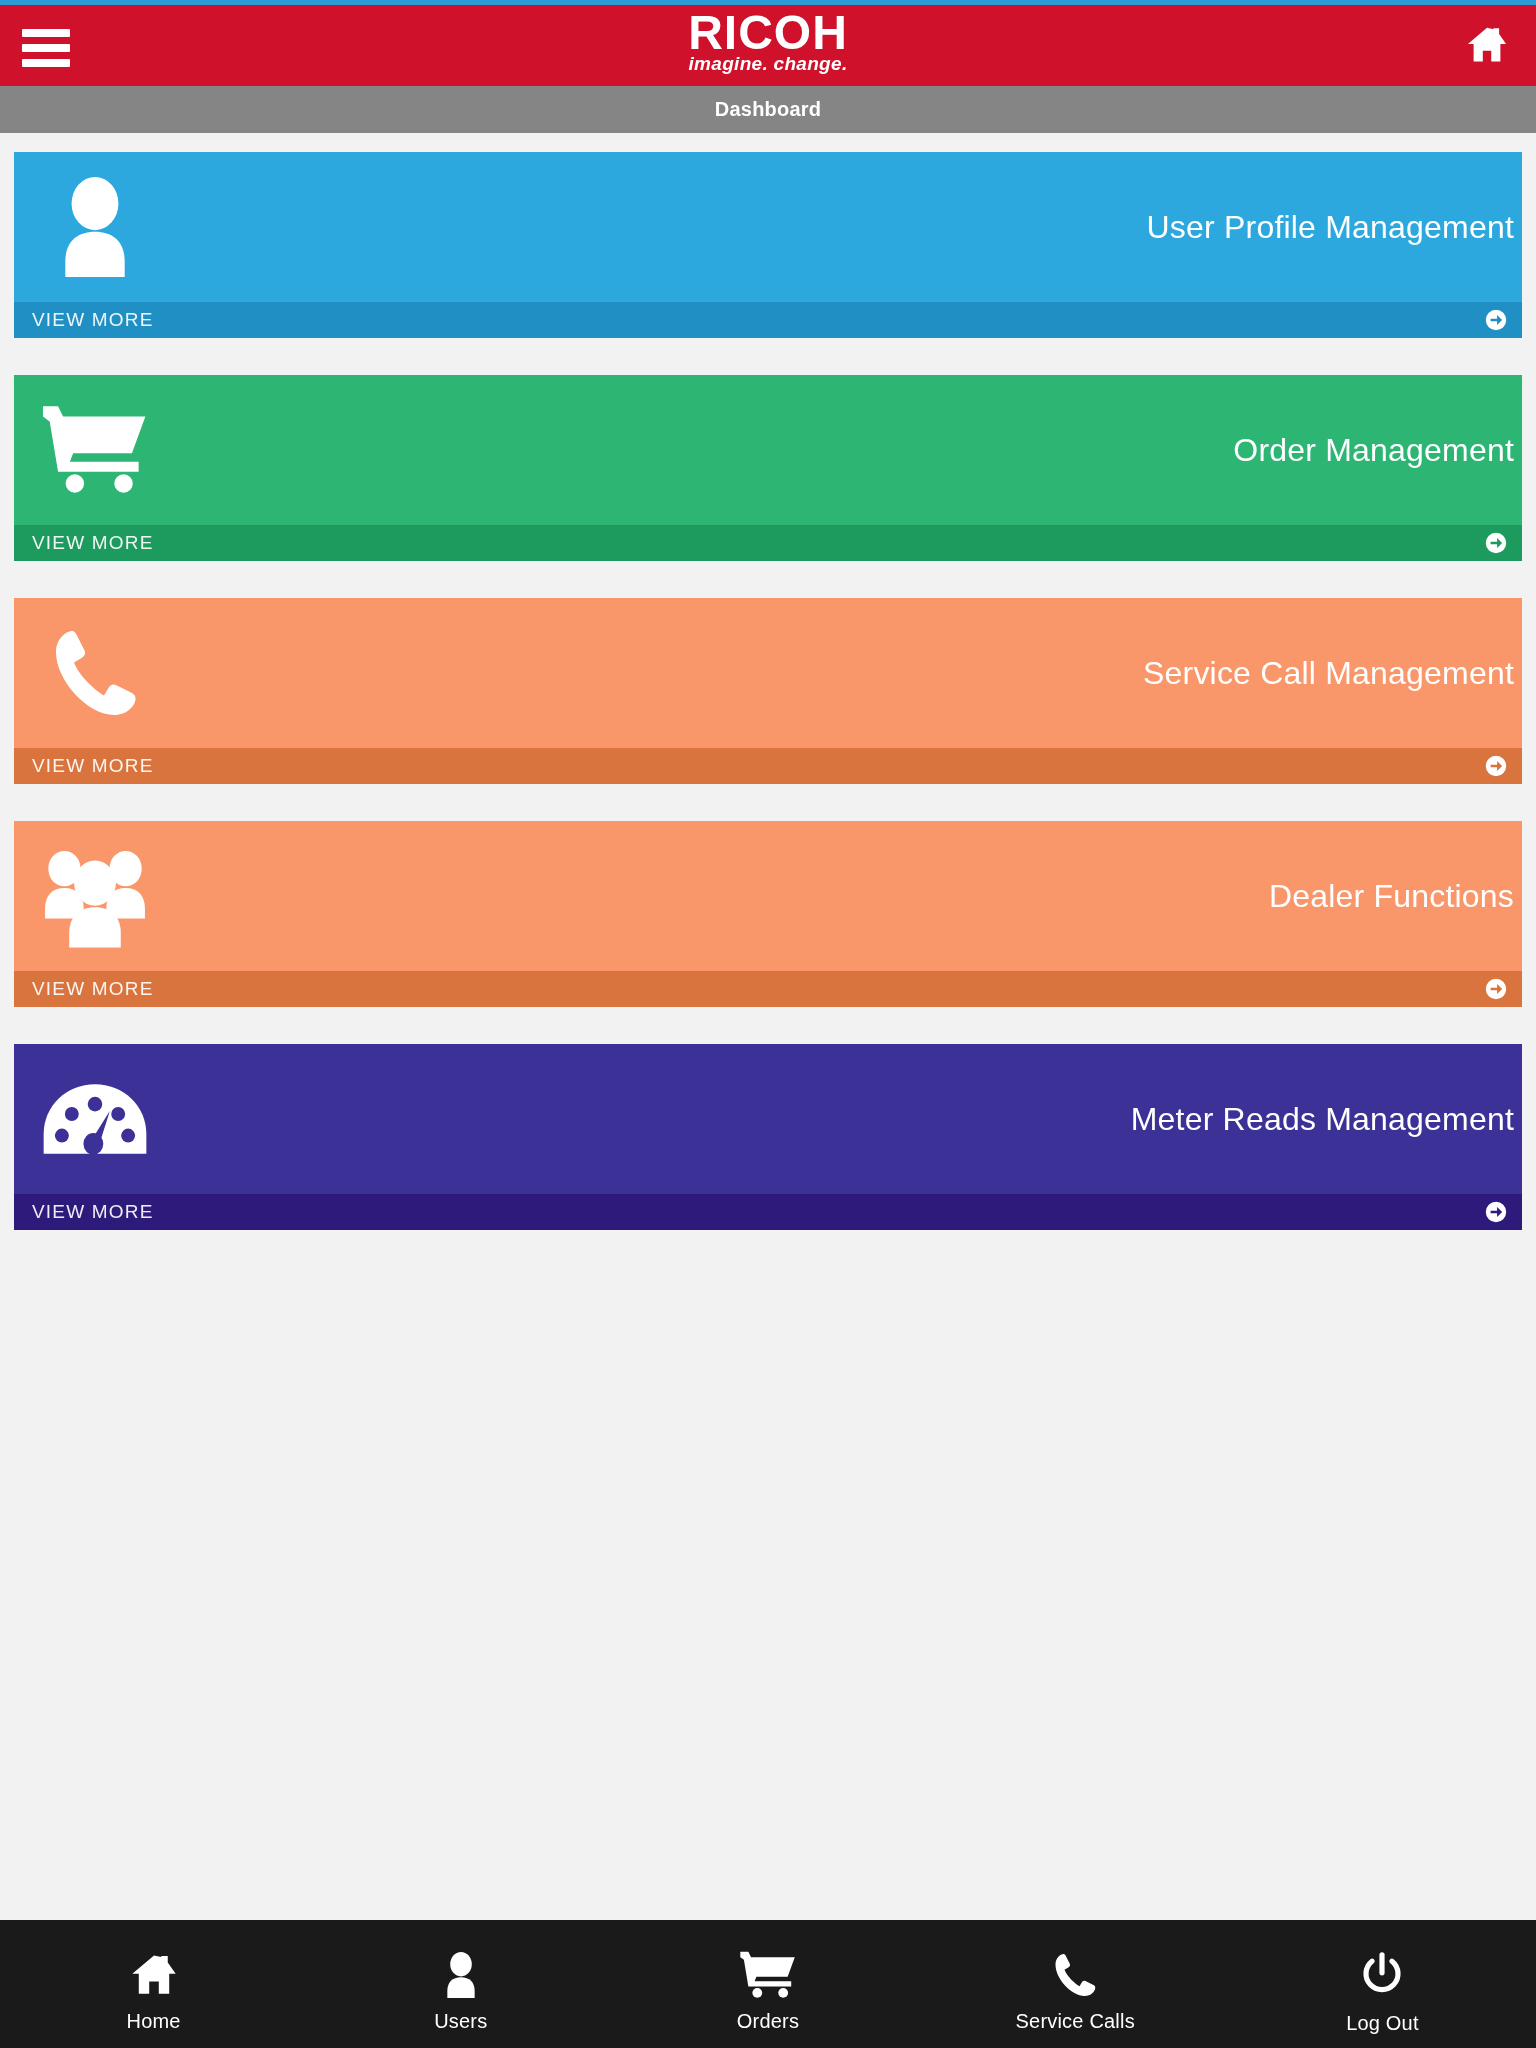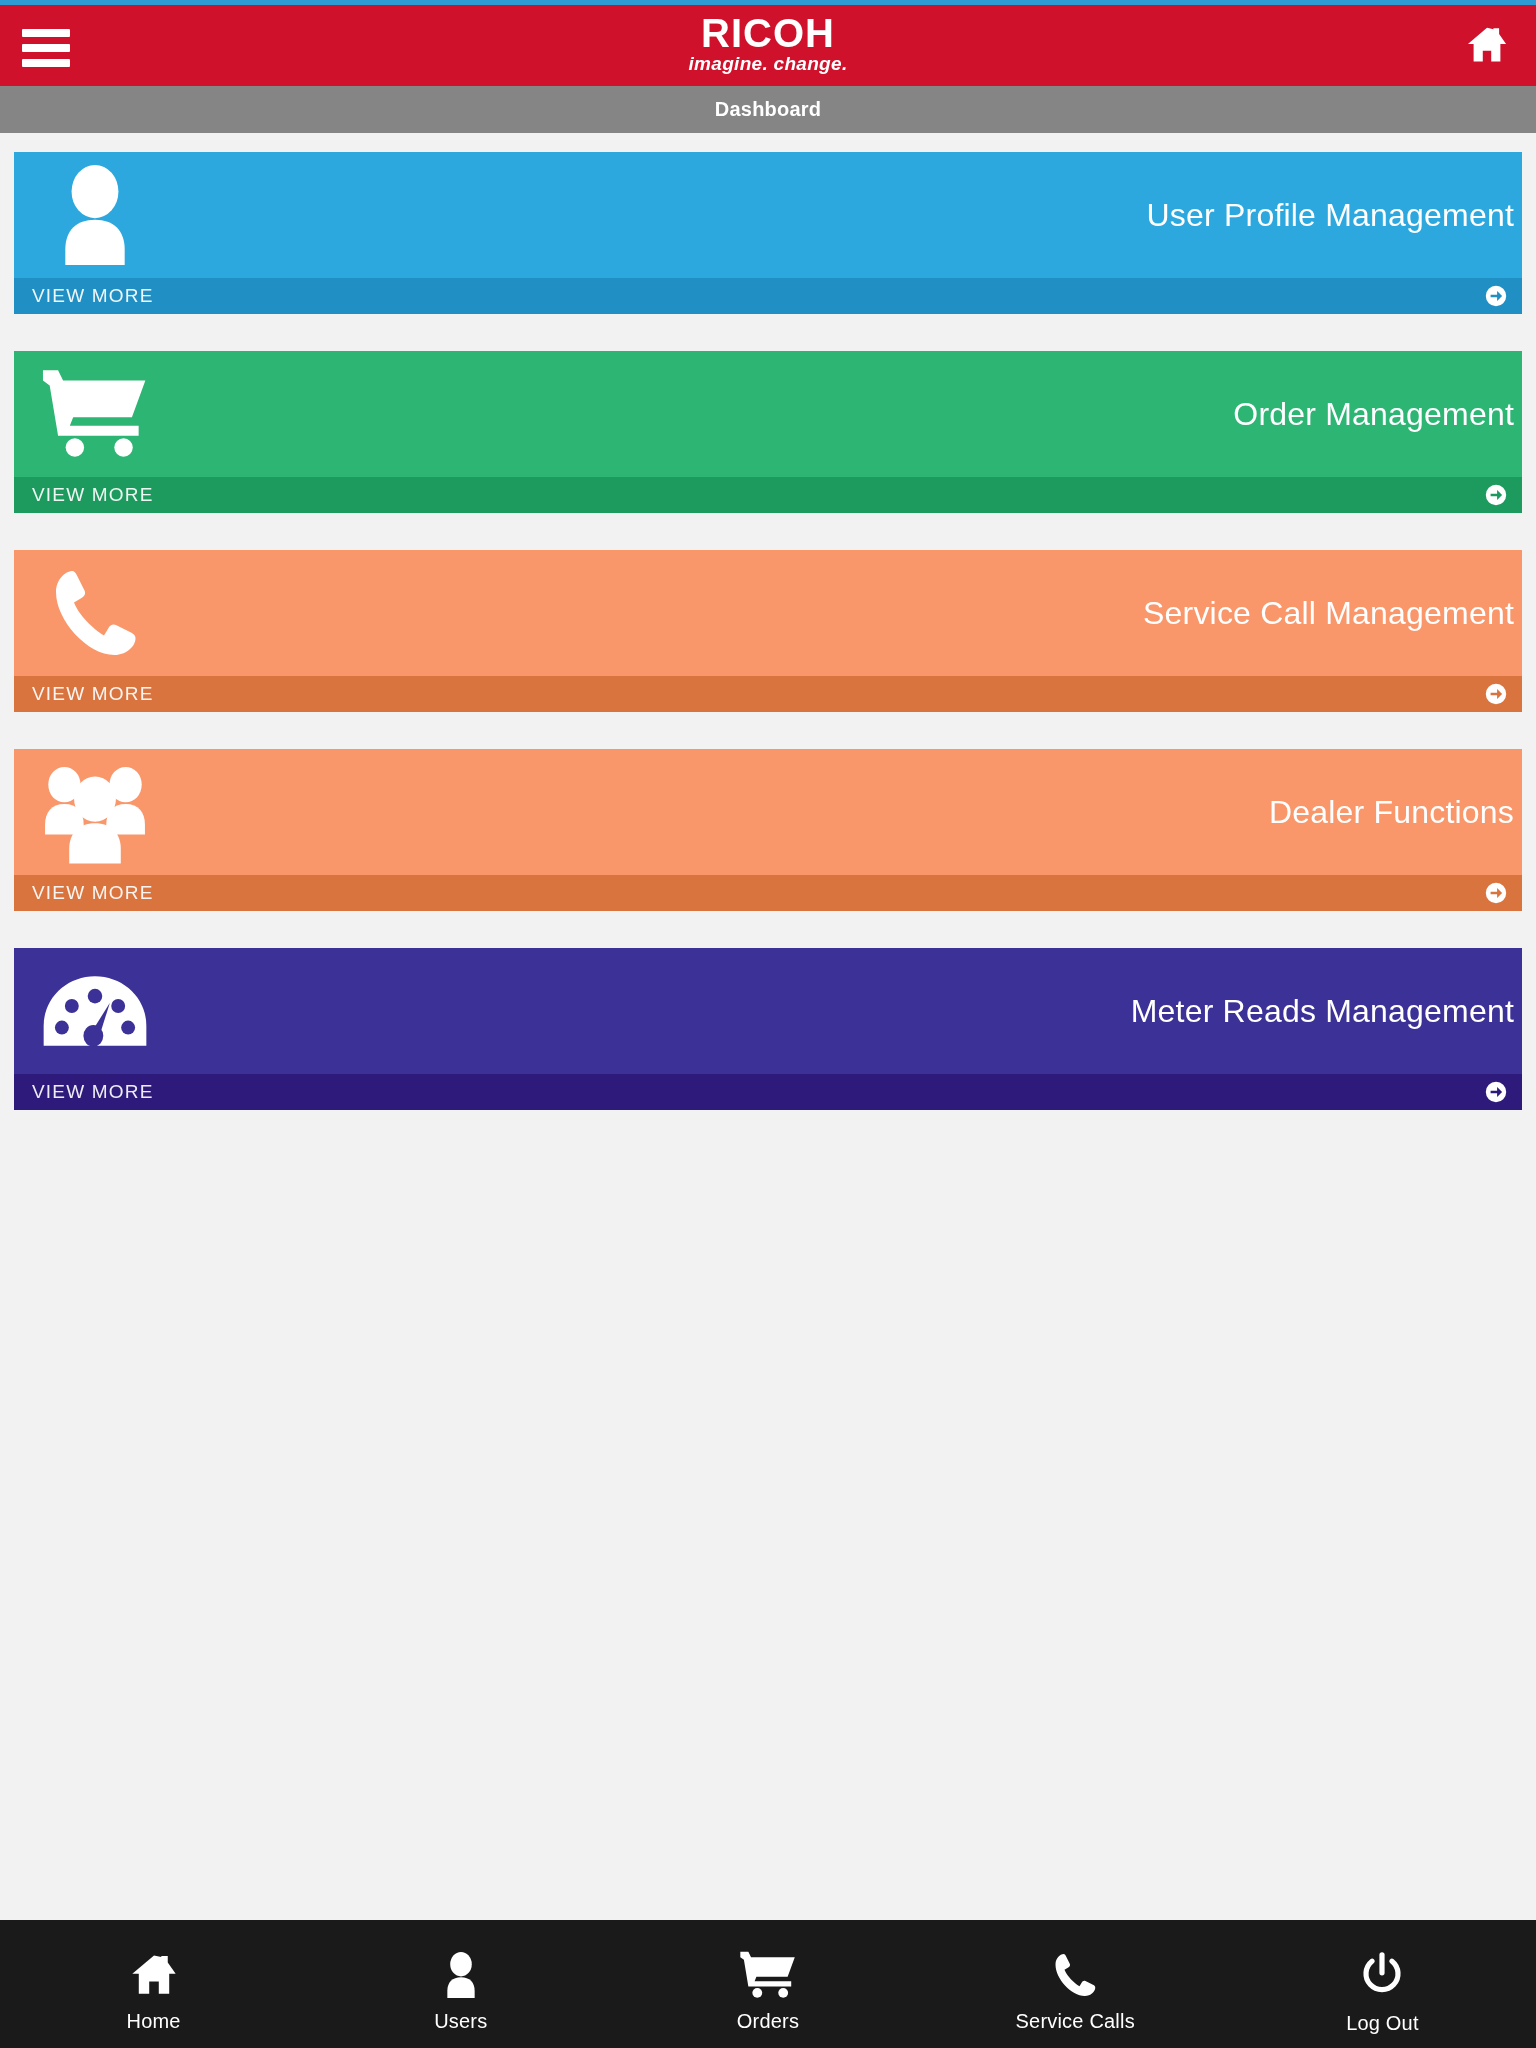--- a/index.html
+++ b/index.html
@@ -56,21 +56,21 @@
     position: absolute;
     left: 50%;
     top: 8px;
     transform: translateX(-50%);
     text-align: center;
     width: 300px;
   }
   .logo-word {
     display: block;
     color: #ffffff;
-    font-size: 40px;
+    font-size: 48px;
     font-weight: bold;
     letter-spacing: 1px;
     line-height: 40px;
     font-family: "Liberation Sans", sans-serif;
   }
   .logo-tag {
     display: block;
     color: #ffffff;
     font-size: 19px;
     line-height: 22px;
@@ -110,21 +110,21 @@
     padding: 19px 14px 0 14px;
     background: #f2f2f2;
     overflow: hidden;
   }
   .card {
     margin-bottom: 37px;
     cursor: pointer;
   }
   .card-body {
     position: relative;
-    height: 126px;
+    height: 150px;
     display: flex;
     align-items: center;
     justify-content: flex-end;
     padding: 0 8px 0 0;
   }
   .card-icon {
     position: absolute;
     left: 22px;
     top: 50%;
     transform: translateY(-50%);

